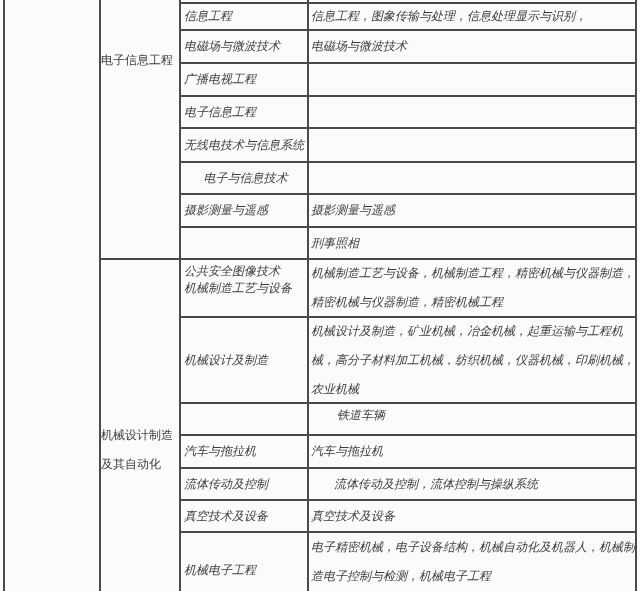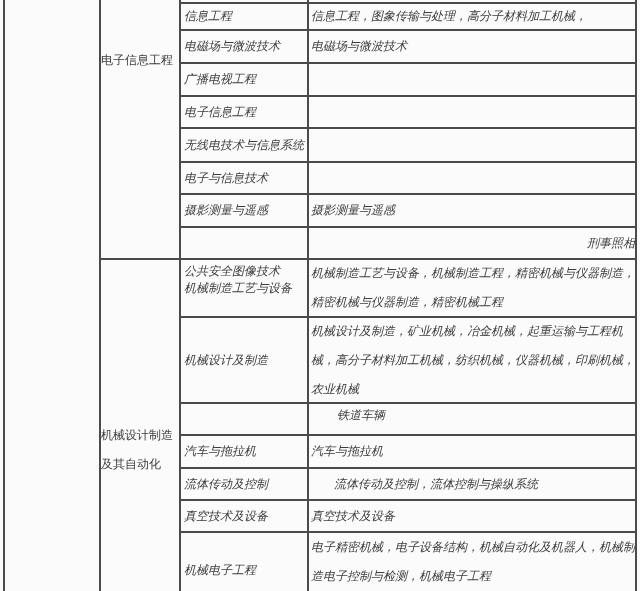--- a/index.html
+++ b/index.html
@@ -42,21 +42,21 @@
     </div>
   <div class="cell sub-cell" style="top:63px;height:33px;">
       <span>广播电视工程</span>
     </div>
   <div class="cell sub-cell" style="top:96px;height:32px;">
       <span>电子信息工程</span>
     </div>
   <div class="cell sub-cell" style="top:128px;height:34px;border-radius:11px;">
       <span>无线电技术与信息系统</span>
     </div>
-  <div class="cell sub-cell" style="top:162px;height:32px;">
+  <div class="cell sub-cell" style="top:162px;height:32px;justify-content:center;">
       <span>电子与信息技术</span>
     </div>
   <div class="cell sub-cell" style="top:194px;height:33px;">
       <span>摄影测量与遥感</span>
     </div>
   <div class="cell sub-cell" style="top:227px;height:32px;margin-top:28px;">
       <span>公共安全图像技术</span>
     </div>
   <div class="cell sub-cell" style="top:259px;height:58px;">
       <span>机械制造工艺与设备</span>
@@ -71,41 +71,41 @@
       <span>流体传动及控制</span>
     </div>
   <div class="cell sub-cell" style="top:500px;height:32px;">
       <span>真空技术及设备</span>
     </div>
   <div class="cell sub-cell" style="top:532px;height:76px;">
       <span>机械电子工程</span>
     </div>
 
   <div class="cell desc-cell" style="top:3px;height:27px;">
-      <span>信息工程，图象传输与处理，高分子材料加工机械，</span>
+      <span>信息工程，图象传输与处理，信息处理显示与识别，</span>
     </div>
   <div class="cell desc-cell" style="top:30px;height:33px;">
       <span>电磁场与微波技术</span>
     </div>
   <div class="cell desc-cell" style="top:63px;height:33px;">
       <span></span>
     </div>
   <div class="cell desc-cell" style="top:96px;height:32px;">
       <span></span>
     </div>
   <div class="cell desc-cell" style="top:128px;height:34px;">
       <span></span>
     </div>
   <div class="cell desc-cell" style="top:162px;height:32px;">
       <span></span>
     </div>
   <div class="cell desc-cell" style="top:194px;height:33px;">
       <span>摄影测量与遥感</span>
     </div>
-  <div class="cell desc-cell" style="top:227px;height:32px;justify-content:flex-end;">
+  <div class="cell desc-cell" style="top:227px;height:32px;">
       <span>刑事照相</span>
     </div>
   <div class="cell desc-cell" style="top:259px;height:58px;">
       <span>机械制造工艺与设备，机械制造工程，精密机械与仪器制造，精密机械与仪器制造，精密机械工程</span>
     </div>
   <div class="cell desc-cell" style="top:317px;height:86px;">
       <span>机械设计及制造，矿业机械，冶金机械，起重运输与工程机械，高分子材料加工机械，纺织机械，仪器机械，印刷机械，农业机械</span>
     </div>
   <div class="cell desc-cell" style="top:403px;height:24px;padding-left:28px;">
       <span>铁道车辆</span>

